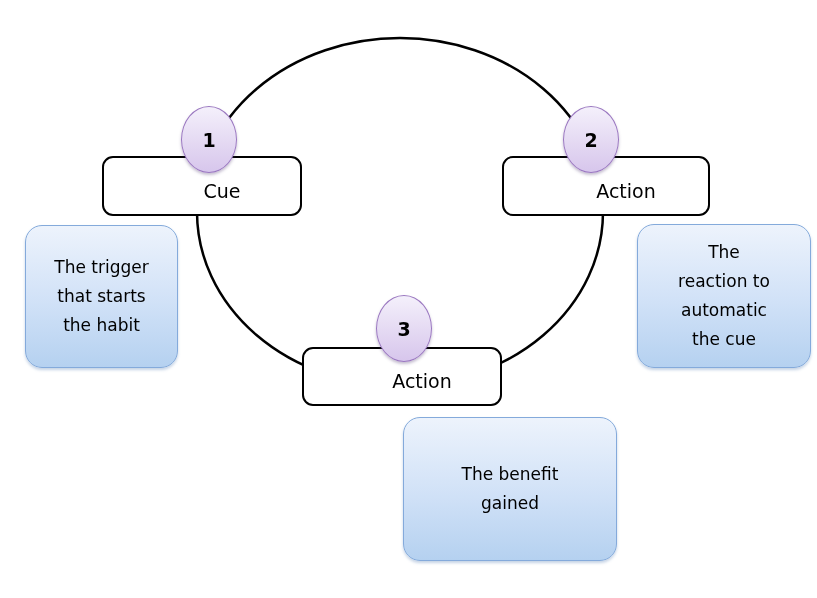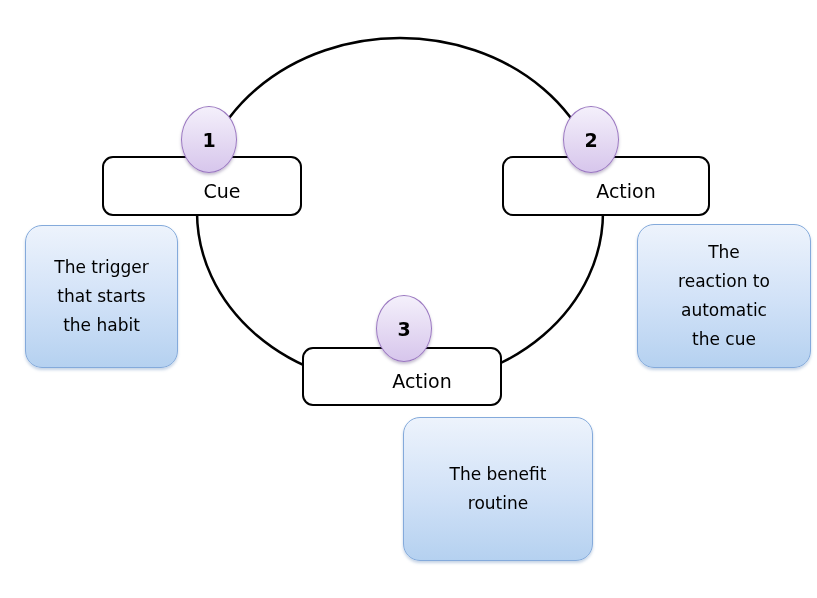--- a/index.html
+++ b/index.html
@@ -71,21 +71,21 @@
     background: linear-gradient(180deg, #edf3fc 0%, #d0e1f7 55%, #b5d1f0 100%);
     box-shadow: 0 2px 3px rgba(110, 145, 190, 0.40);
     display: flex; flex-direction: column;
     align-items: center; justify-content: center;
     text-align: center;
     font-size: 17px; line-height: 29px;
     z-index: 1;
   }
   .callout-cue    { left: 25px;  top: 225px; width: 153px; height: 143px; }
   .callout-action { left: 637px; top: 224px; width: 174px; height: 144px; }
-  .callout-reward { left: 403px; top: 417px; width: 190px; height: 144px; }
+  .callout-reward { left: 403px; top: 417px; width: 214px; height: 144px; }
 </style>
 </head>
 <body>
 
 <div class="canvas">
 
   <svg class="loop" width="817" height="598" viewBox="0 0 817 598" aria-hidden="true">
     <ellipse cx="400" cy="212" rx="203" ry="174" fill="none" stroke-width="2.5" stroke="#000000"></ellipse>
   </svg>
 
@@ -116,16 +116,16 @@
       <div>the habit</div>
     </div>
   <div class="callout callout-action">
       <div>The</div>
       <div>reaction to</div>
       <div>automatic</div>
       <div>the cue</div>
     </div>
   <div class="callout callout-reward">
       <div>The benefit</div>
-      <div>routine</div>
+      <div>gained</div>
     </div>
 
 </div>
 
 </body></html>

